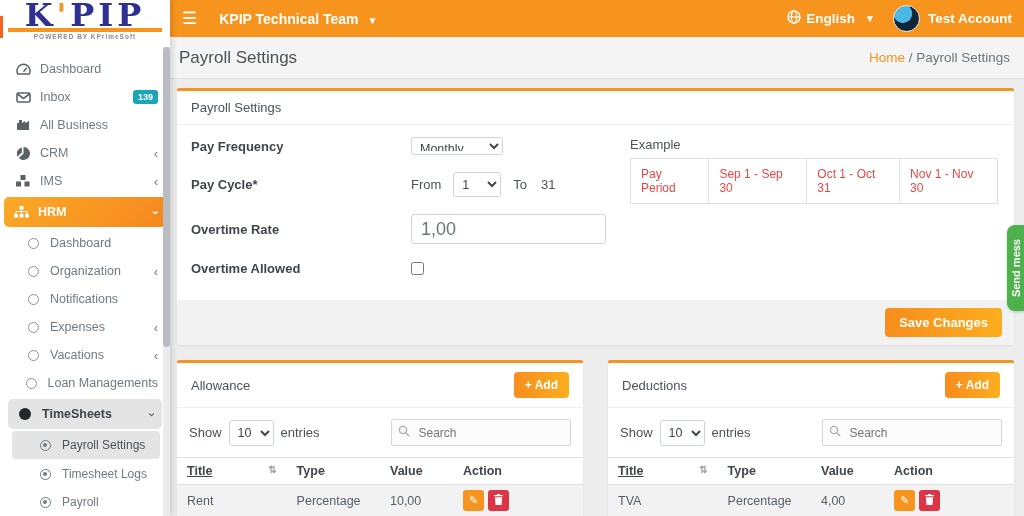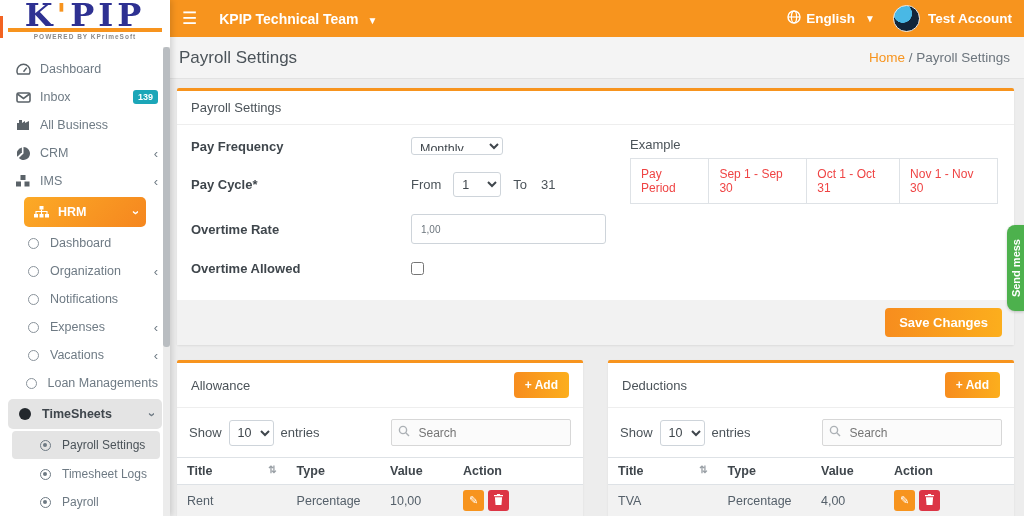--- a/index.html
+++ b/index.html
@@ -20,21 +20,21 @@
 
   .nav { padding-top:8px; }
   .nav-item { display:flex; align-items:center; height:28px; padding:0 12px 0 14px;
               font-size:12.5px; color:#6e7a84; cursor:pointer; }
   .nav-icon { width:18px; display:flex; justify-content:center; align-items:center; margin-right:8px; color:#5a6268; }
   .nav-label { white-space:nowrap; }
   .chev { margin-left:auto; font-size:13px; color:#6e7a84; line-height:1; }
   .chev.down { transform:rotate(-90deg); }
   .badge-teal { margin-left:auto; background:#1ba6b8; color:#fff; font-size:9px; font-weight:bold;
                 padding:2px 5px; border-radius:3px; }
-  .pill-orange { background:linear-gradient(135deg,#fcaa26,#f5861f); border-radius:5px; margin:2px 24px;
+  .pill-orange { background:linear-gradient(135deg,#fcaa26,#f5861f); border-radius:5px; margin:2px 4px;
                  height:30px; padding:0 10px 0 8px; color:#fff; font-weight:bold; }
   .pill-orange .nav-icon, .pill-orange .chev { color:#fff; }
   .pill-gray { background:#e4e4e4; border-radius:5px; margin:2px 8px; height:30px; padding:0 10px 0 8px;
                color:#3f464c; font-weight:bold; }
   .sub1 { padding-left:24px; }
   .subsub { padding-left:36px; font-size:12px; }
   .subsub.active-sub { background:#e4e4e4; border-radius:4px; margin:1px 10px 1px 12px; padding-left:24px; color:#4b5359; }
   .circle-o { width:11px; height:11px; border:1.5px solid #8a939b; border-radius:50%; display:inline-block; }
   .circle-f { width:12px; height:12px; background:#23282d; border-radius:50%; display:inline-block; }
   .dot-circle { width:11px; height:11px; border:1.5px solid #6e7a84; border-radius:50%; display:inline-flex;
@@ -75,21 +75,21 @@
   .settings-body { display:flex; padding:12px 14px 20px 14px; gap:24px; }
   .form-col { flex:1 1 52%; }
   .form-row { display:flex; align-items:center; margin-bottom:17px; }
   .form-label { width:220px; font-size:13px; font-weight:bold; color:#3f464c; }
   select { font-family:"Liberation Sans", sans-serif; font-size:12.5px; color:#3f464c; background:#fff;
            border:1px solid #ced4da; border-radius:3px; padding:3px 4px; }
   .sel-freq { width:92px; height:18px; }
   .sel-day { width:48px; height:25px; margin:0 12px; }
   .inline-text { font-size:13px; color:#4b5359; }
   .rate-input { width:195px; height:30px; border:1px solid #ced4da; border-radius:3px; padding:0 9px;
-                font-size:10px; color:#6c757d; font-family:"Liberation Sans", sans-serif; }
+                font-size:18px; color:#6c757d; font-family:"Liberation Sans", sans-serif; }
   .chk { width:13px; height:13px; }
 
   .example-col { flex:1 1 48%; padding-right:2px; }
   .example-title { font-size:13px; color:#4b5359; margin-bottom:6px; }
   .example-table { width:100%; border-collapse:collapse; font-size:12px; }
   .example-table th, .example-table td { border:1px solid #dee2e6; padding:8px 10px; text-align:left; }
   .example-table th { font-weight:bold; color:#3f464c; }
   .example-table td { color:#ef4444; }
 
   .card-footer { background:#f2f2f2; padding:8px 12px; display:flex; justify-content:flex-end; }
@@ -115,21 +115,21 @@
   .search-wrap { margin-left:auto; position:relative; width:47%; }
   .search-input { width:100%; height:27px; border:1px solid #d7d7d7; background:#fbfbfb; border-radius:2px;
                   padding:0 8px 0 26px; font-size:12px; color:#6c757d; font-family:"Liberation Sans", sans-serif; }
   .search-icon { position:absolute; left:7px; top:6px; opacity:.55; }
 
   .data-table { width:100%; border-collapse:collapse; font-size:12.5px; margin-top:2px; }
   .data-table th { border-top:1px solid #dee2e6; border-bottom:1px solid #dee2e6; padding:6px 10px;
                    text-align:left; font-weight:bold; color:#3f464c; }
   .data-table td { padding:5px 10px; border-bottom:1px solid #eceeef; color:#55606a; }
   .data-table tr.stripe td { background:#f2f2f2; }
-  .col-title { width:27%; } .col-type { width:23%; } .col-value { width:18%; } .col-action { width:32%; }
+  .col-title { width:27%;text-decoration:underline; } .col-type { width:23%; } .col-value { width:18%; } .col-action { width:32%; }
   .sort-ic { float:right; color:#9aa0a6; font-size:10px; }
   .actions { display:flex; gap:4px; }
   .ic-btn { width:21px; height:21px; border:none; border-radius:3px; display:flex; align-items:center;
             justify-content:center; cursor:pointer; color:#fff; }
   .ic-edit { background:#f7941e; font-size:11px; }
   .ic-del { background:#dc3545; }
 </style>
 </head>
 <body>
 

